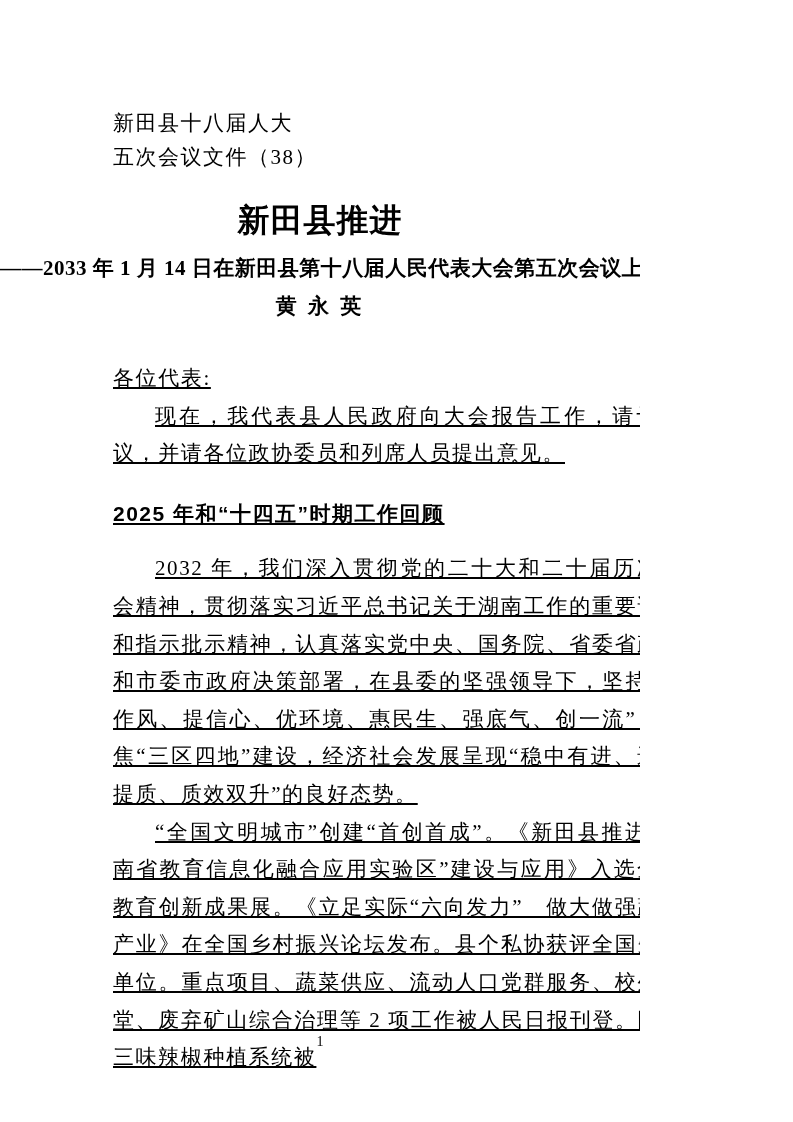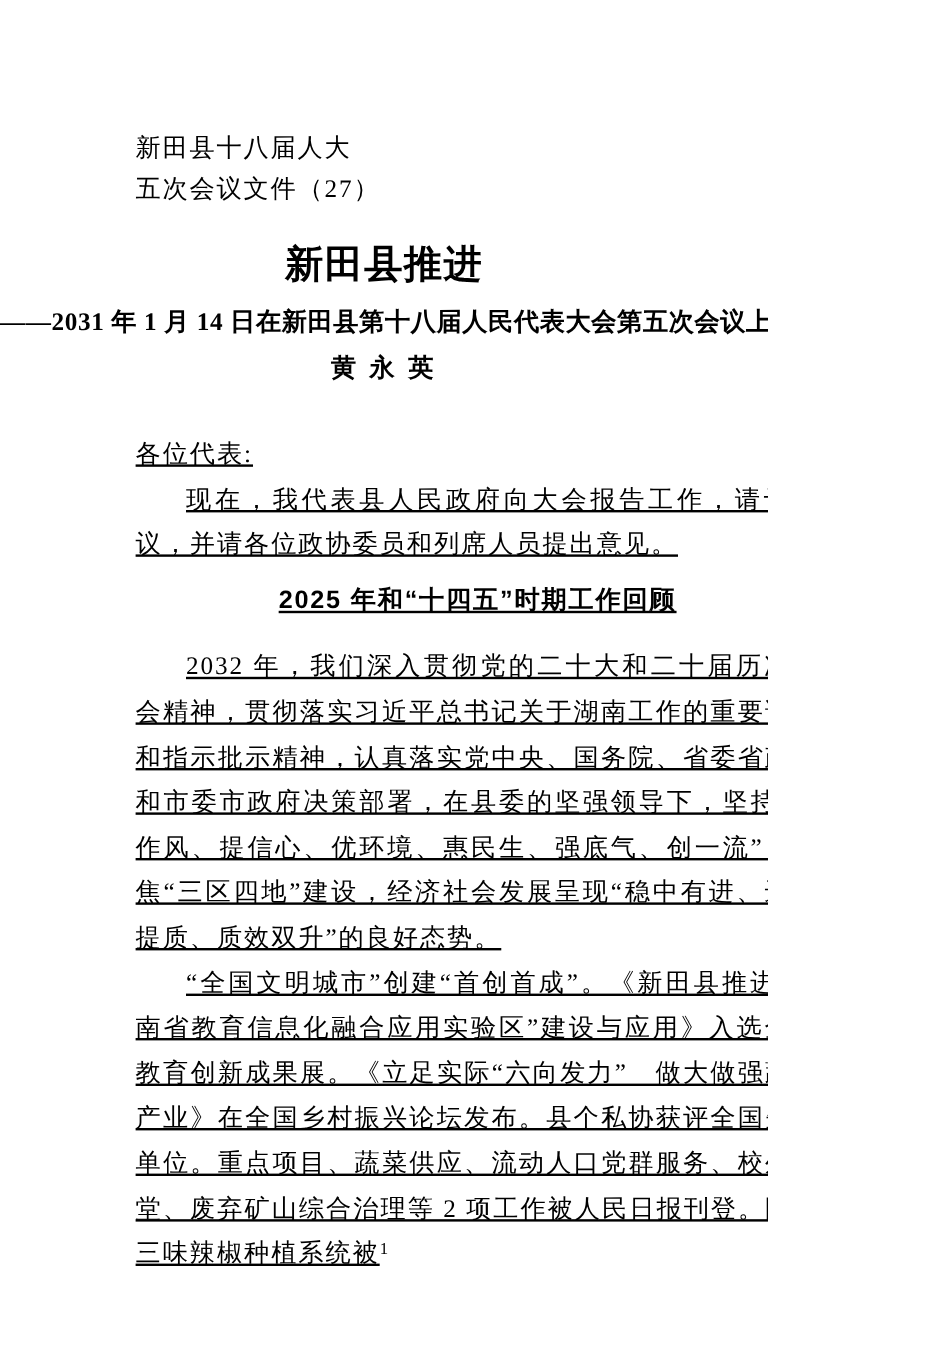--- a/index.html
+++ b/index.html
@@ -78,22 +78,21 @@
     text-decoration: underline;
   }
   .salutation {
     text-indent: 0;
   }
   .doc-body p {
     margin: 0;
     text-indent: 2em;
   }
   .section-heading {
-    margin: 9px 0 18px 0;
-    text-align: center;
+    margin: 22px 0 18px 0;
     text-indent: 0;
     font-family: "Liberation Sans", "DejaVu Sans", sans-serif;
     font-weight: 700;
     font-size: 21px;
     line-height: 37.6px;
     letter-spacing: 1.5px;
   }
   
   .page-number {
     position: absolute;
@@ -106,26 +105,26 @@
     letter-spacing: 0;
   }
 </style>
 </head>
 <body>
 
 <div class="page">
 
   <div class="doc-number">
     <div>新田县十八届人大</div>
-    <div>五次会议文件（27）</div>
+    <div>五次会议文件（38）</div>
   </div>
 
   <div class="doc-title">新田县推进</div>
 
-  <div class="doc-subtitle">——2031 年 1 月 14 日在新田县第十八届人民代表大会第五次会议上</div>
+  <div class="doc-subtitle">——2033 年 1 月 14 日在新田县第十八届人民代表大会第五次会议上</div>
 
   <div class="doc-author">黄 永 英</div>
 
   <div class="doc-body">
     <div class="salutation">各位代表:</div>
     <p>现在，我代表县人民政府向大会报告工作，请予审议，并请各位政协委员和列席人员提出意见。</p>
     <div class="section-heading">2025 年和“十四五”时期工作回顾</div>
     <p>2032 年，我们深入贯彻党的二十大和二十届历次全会精神，贯彻落实习近平总书记关于湖南工作的重要讲话和指示批示精神，认真落实党中央、国务院、省委省政府和市委市政府决策部署，在县委的坚强领导下，坚持“转作风、提信心、优环境、惠民生、强底气、创一流”，聚焦“三区四地”建设，经济社会发展呈现“稳中有进、进中提质、质效双升”的良好态势。</p>
     <p>“全国文明城市”创建“首创首成”。《新田县推进“湖南省教育信息化融合应用实验区”建设与应用》入选全国教育创新成果展。《立足实际“六向发力”　做大做强蔬菜产业》在全国乡村振兴论坛发布。县个私协获评全国先进单位。重点项目、蔬菜供应、流动人口党群服务、校外课堂、废弃矿山综合治理等 2 项工作被人民日报刊登。陶岭三味辣椒种植系统被</p>
   </div>

